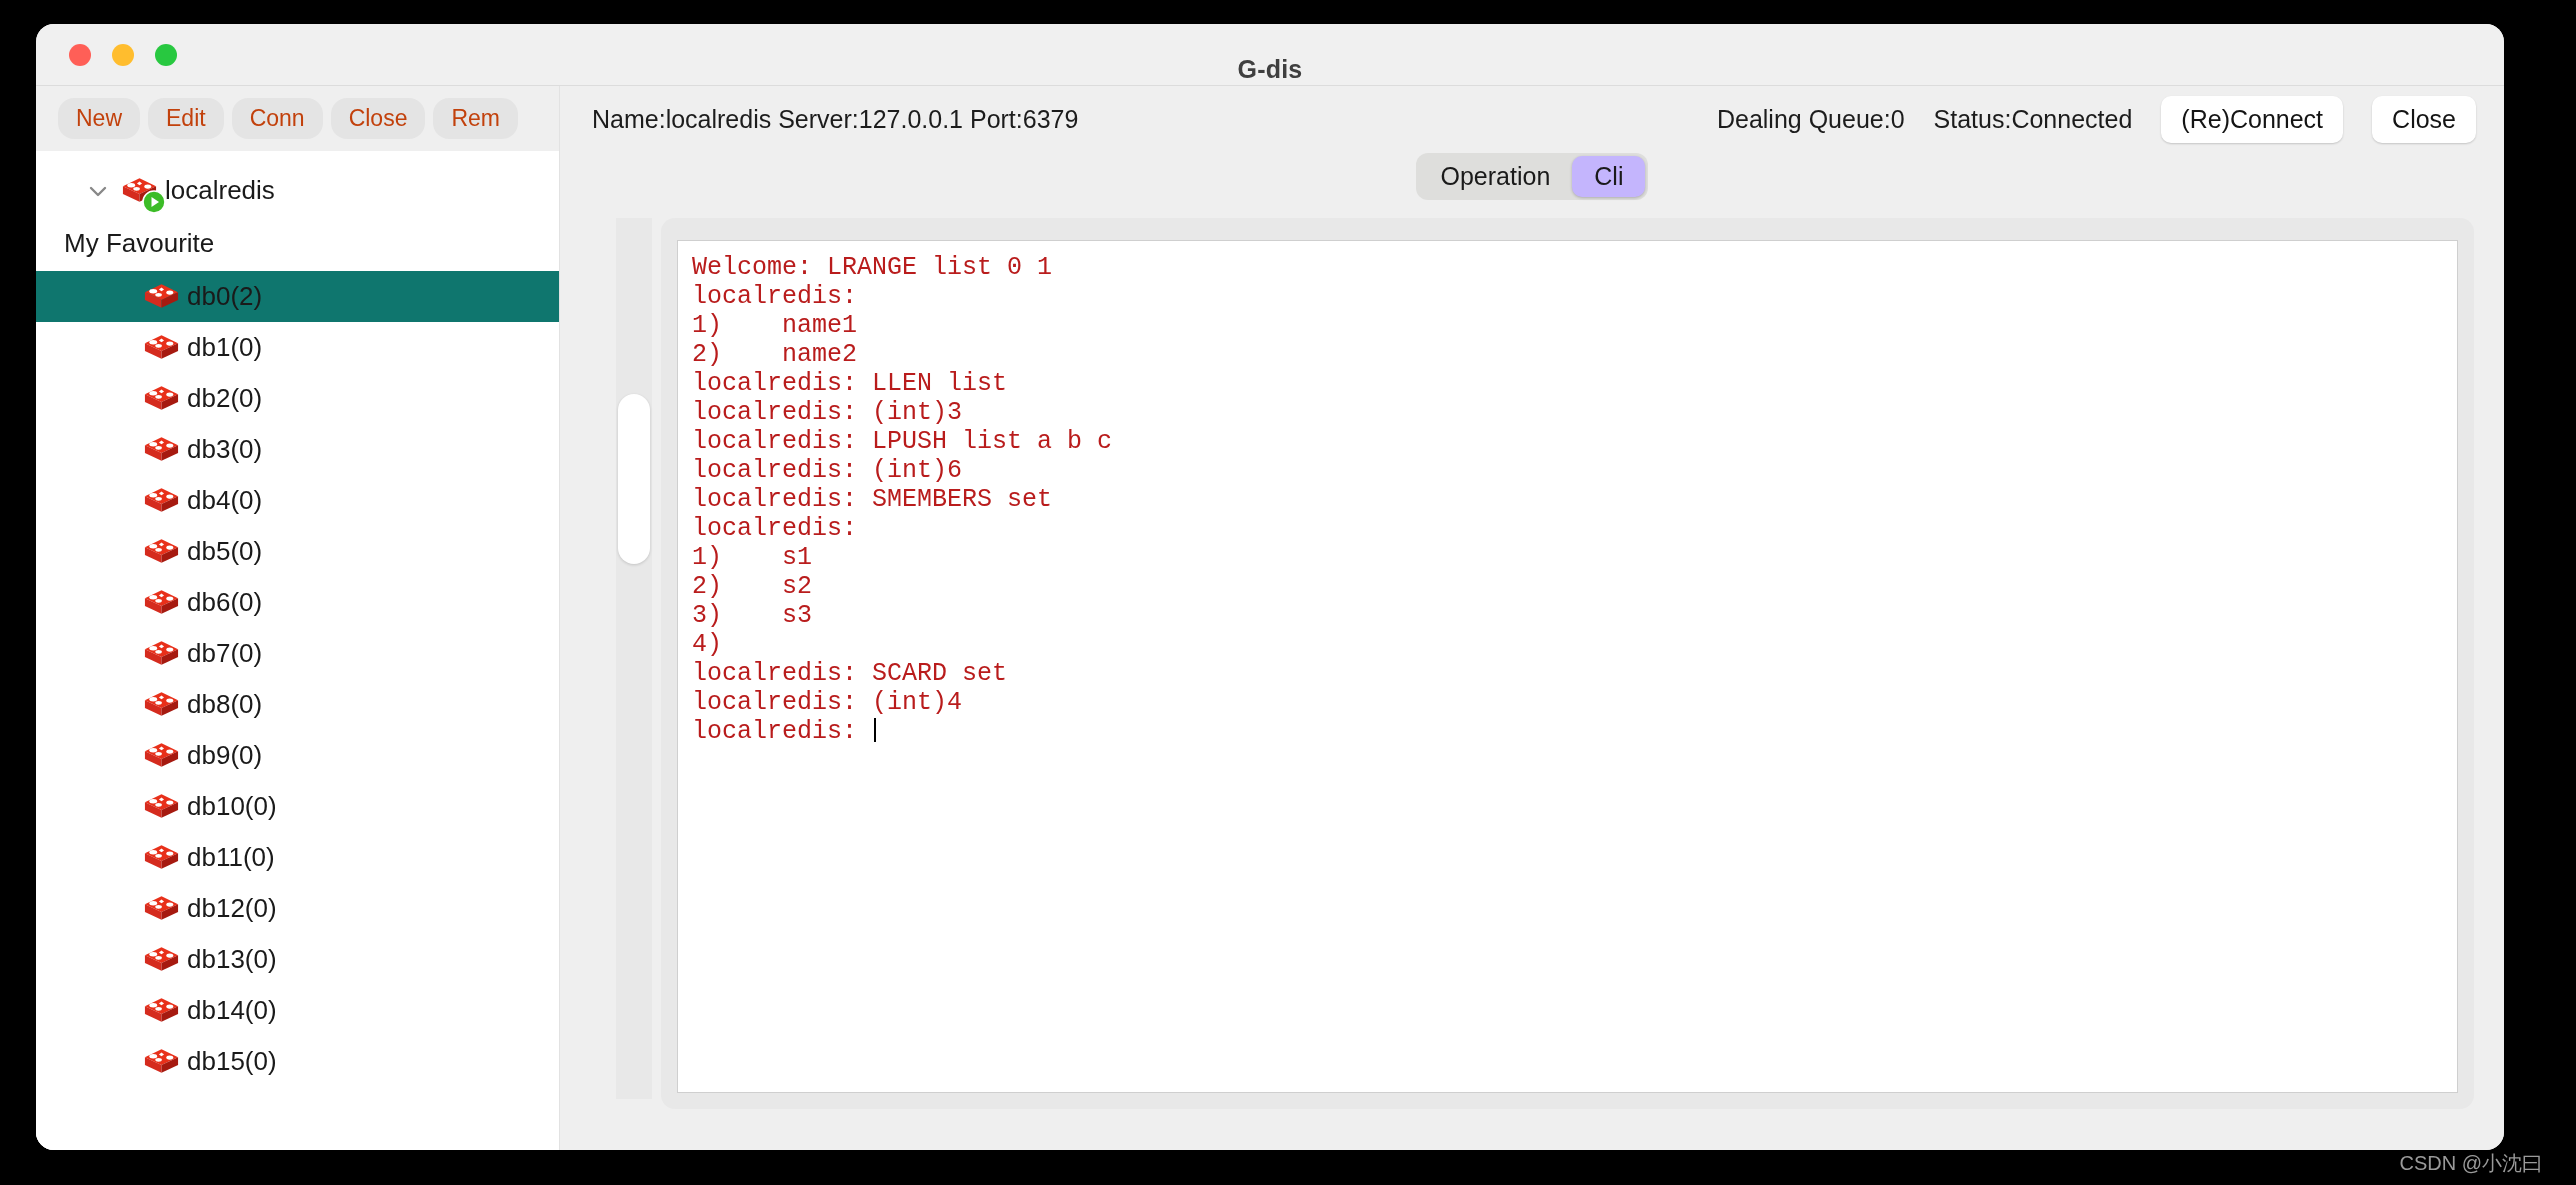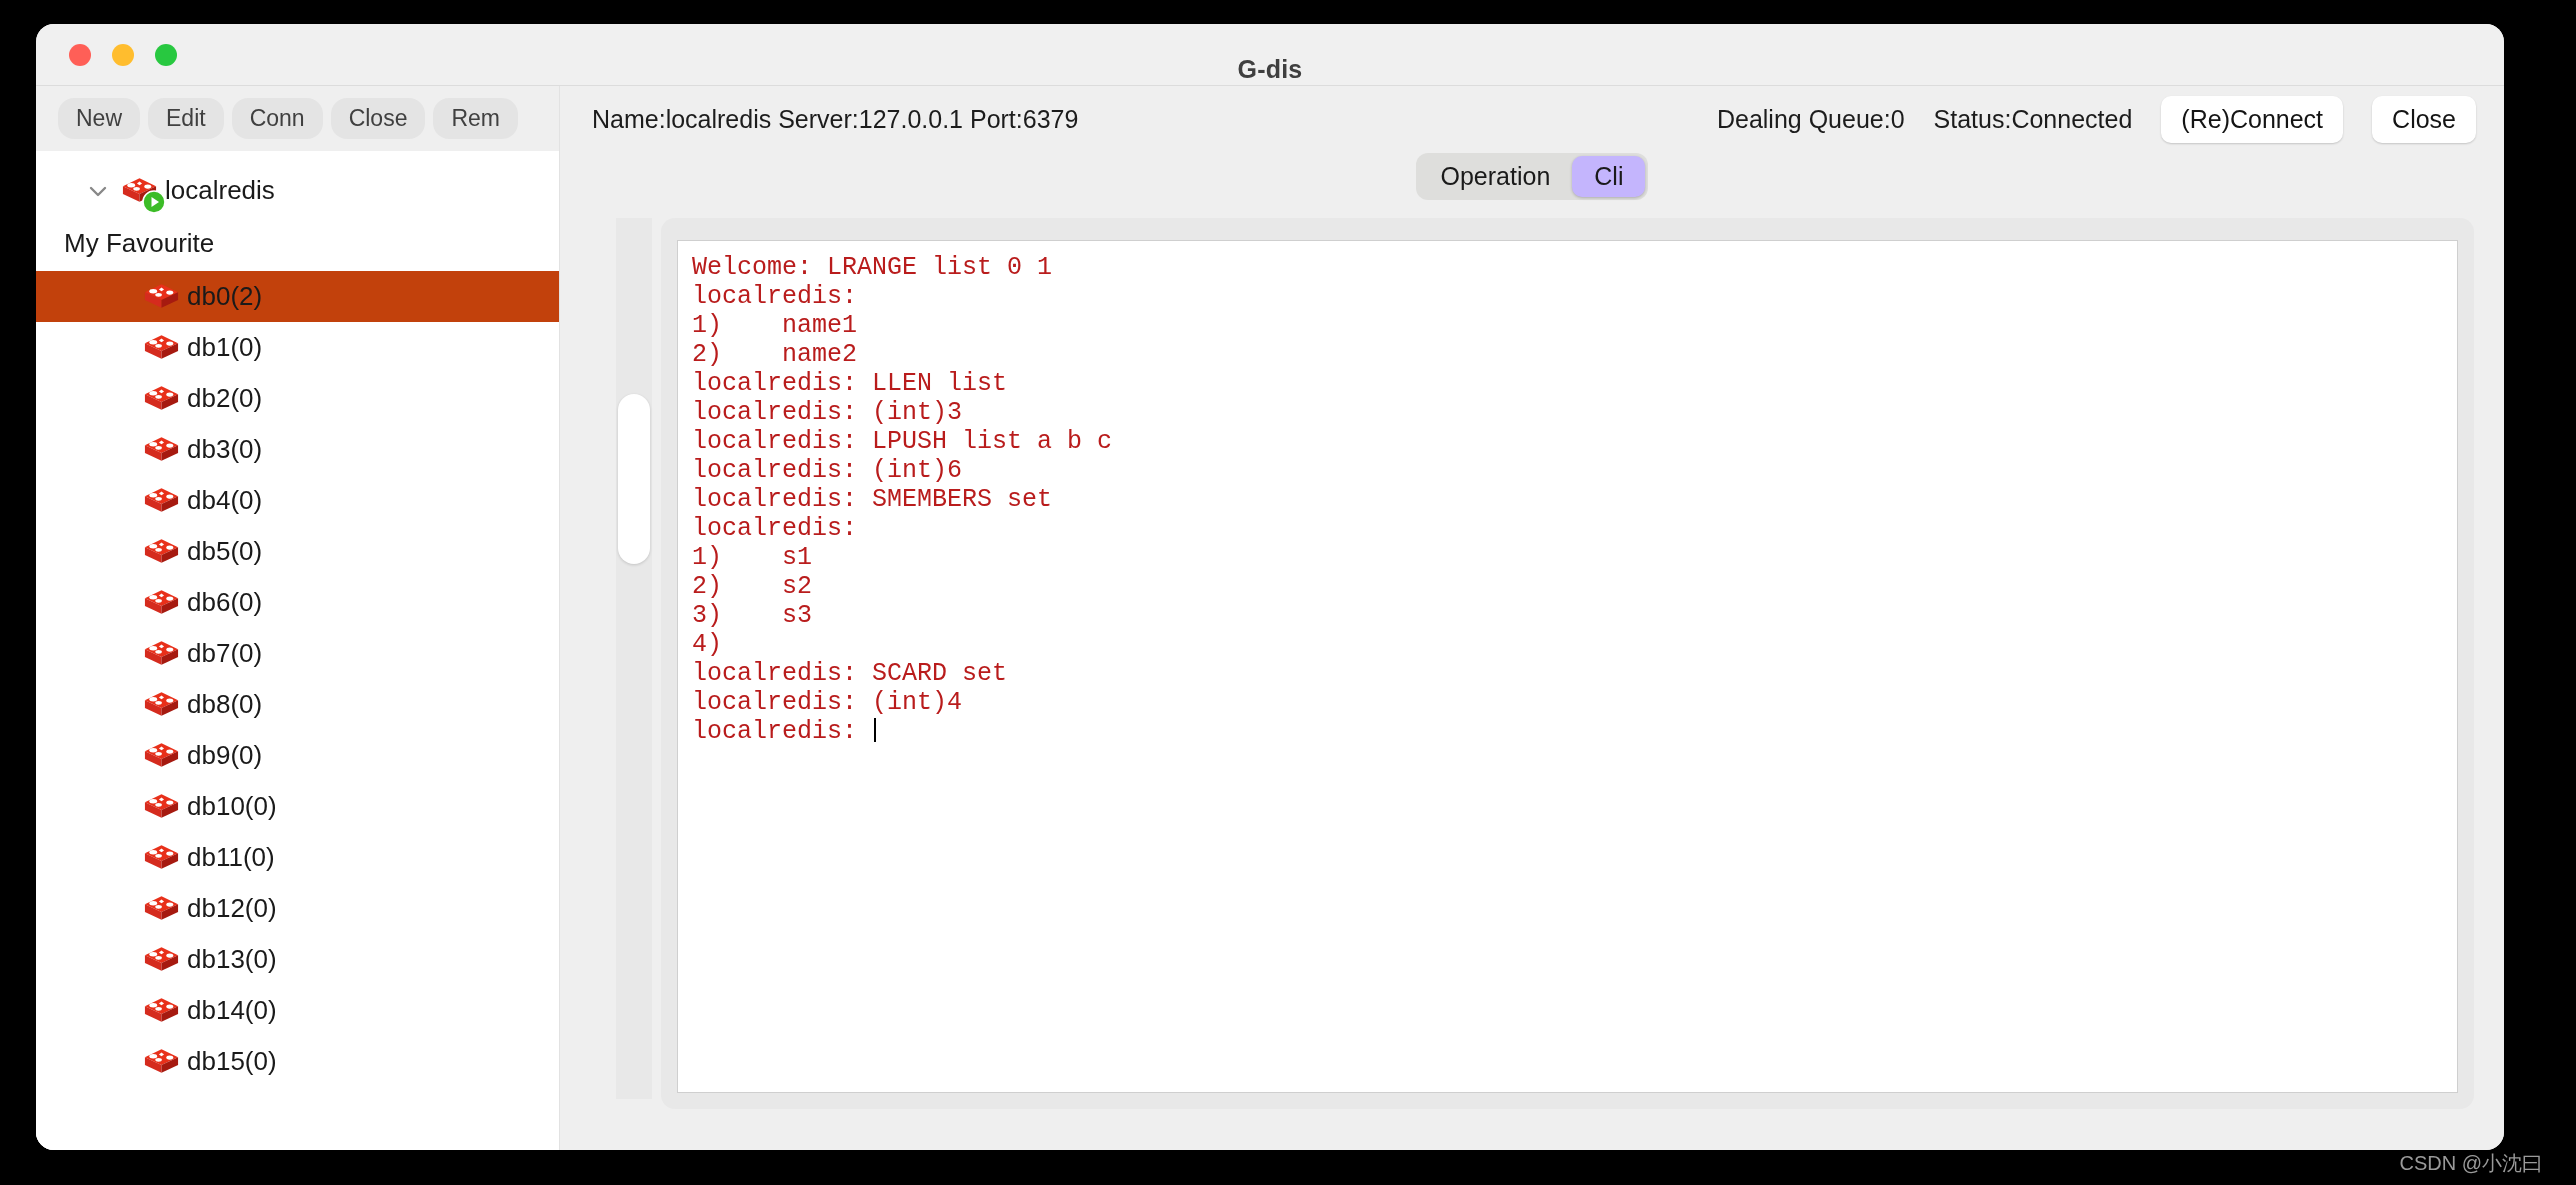--- a/index.html
+++ b/index.html
@@ -86,42 +86,42 @@
     flex: none;
   }
   .tool-btn {
     background: #e4e4e4;
     border: none;
     border-radius: 16px;
     height: 41px;
     padding: 0 18px;
     font-family: "Liberation Sans", sans-serif;
     font-size: 23px;
-    color: #404040;
+    color: #c2410c;
     cursor: default;
     display: flex;
     align-items: center;
     justify-content: center;
   }
   #tree {
     flex: 1;
     background: #ffffff;
     padding-top: 14px;
     overflow: hidden;
   }
   .tree-row {
     display: flex;
     align-items: center;
     height: 51px;
     font-size: 26px;
     color: #1a1a1a;
     padding-left: 28px;
     box-sizing: border-box;
   }
-  .tree-row.selected { background: #c2410c; }
+  .tree-row.selected { background: #0f766e; }
   .tree-row.root-label { height: 55px; }
   .tree-row.level1 { padding-left: 49px; }
   .tree-row.level2 { padding-left: 107px; }
 
   .chevron {
     width: 26px;
     height: 26px;
     margin-right: 10px;
     flex: none;
     display: flex;

